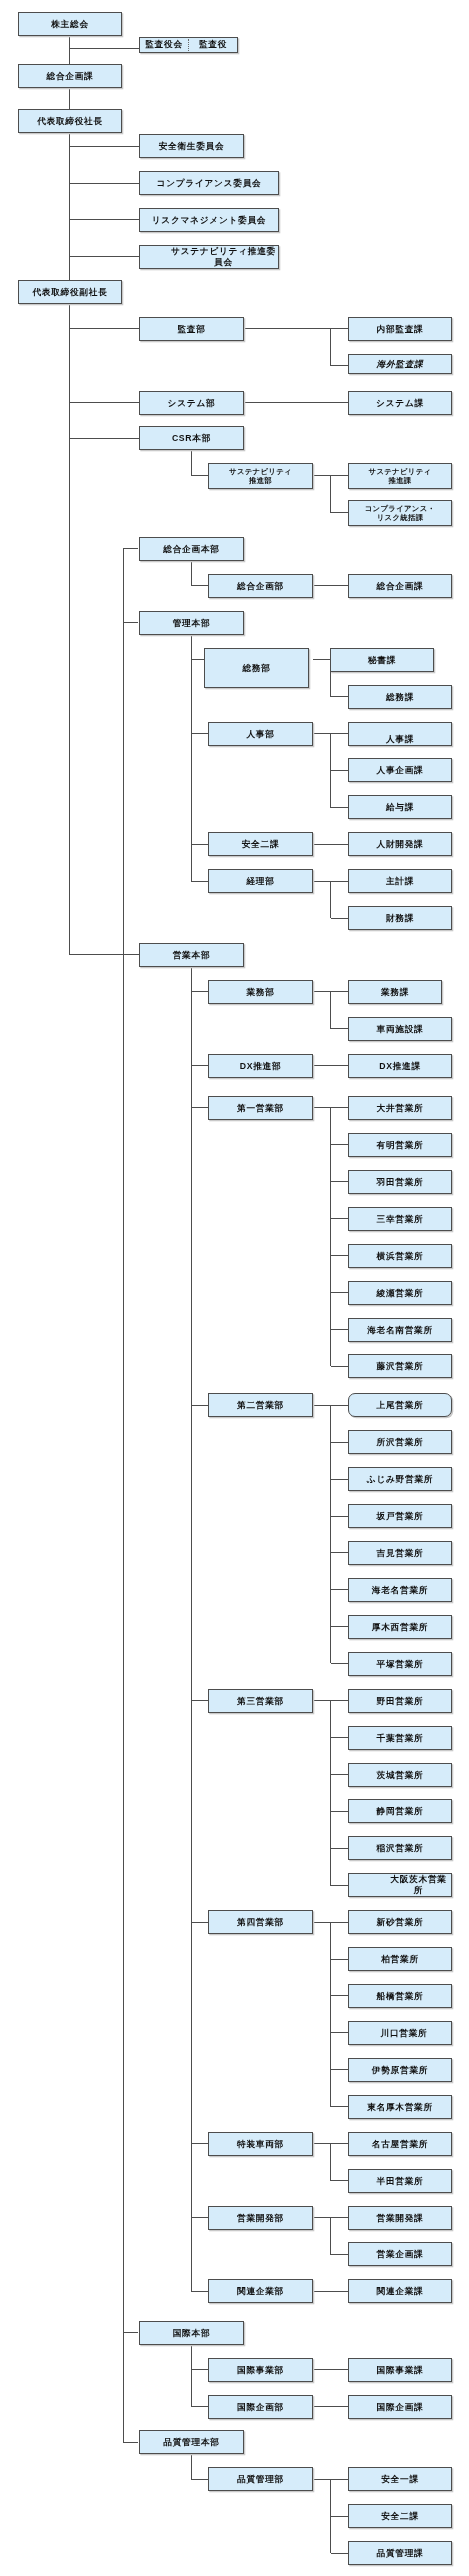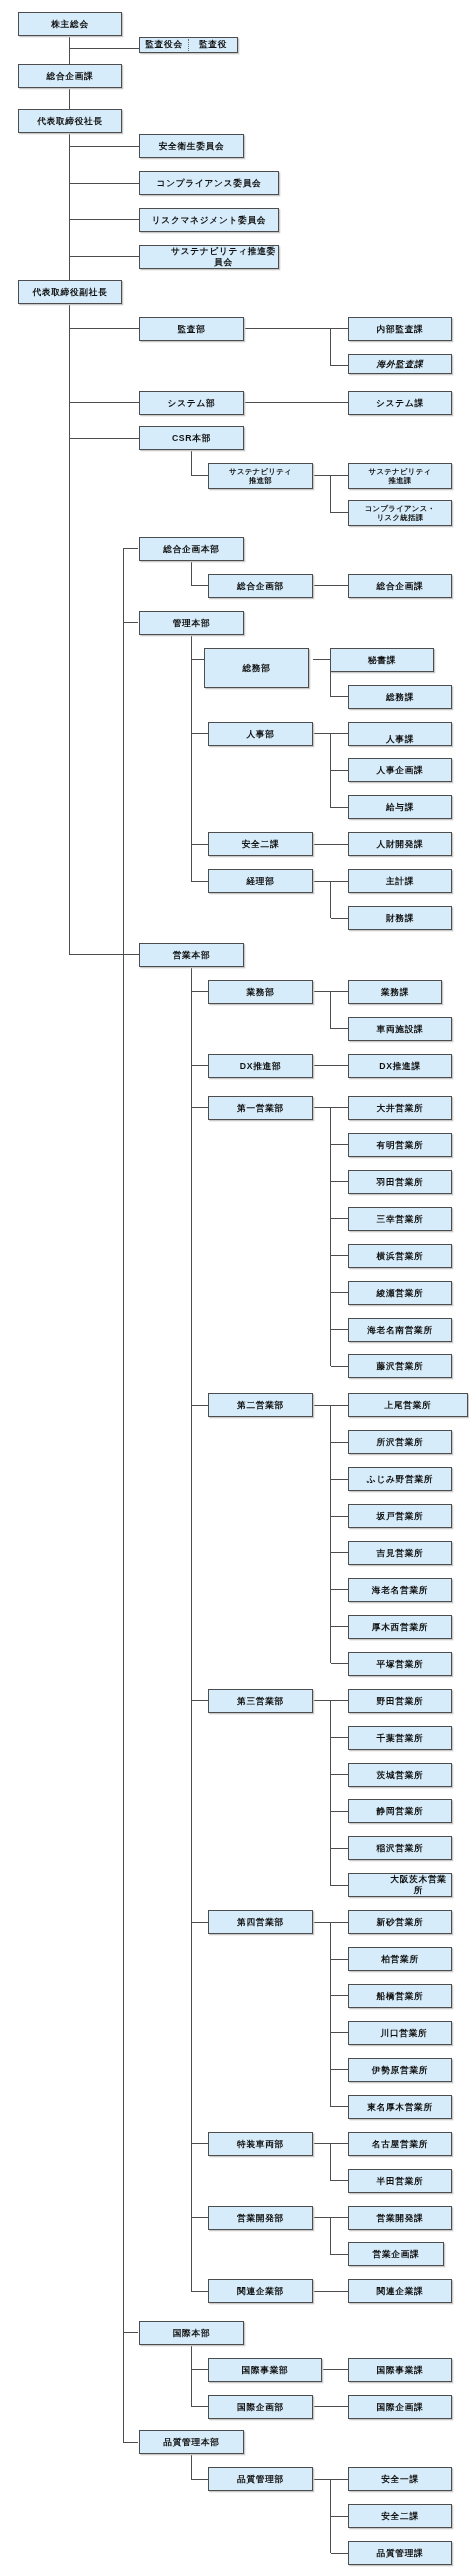--- a/index.html
+++ b/index.html
@@ -322,21 +322,21 @@
     </div>
     <div class="node" style="left: 348px; top: 1318px; width: 104px; height: 24px;">
       <span class="lbl">海老名南営業所</span>
     </div>
     <div class="node" style="left: 348px; top: 1354px; width: 104px; height: 24px;">
       <span class="lbl">藤沢営業所</span>
     </div>
     <div class="node" style="left: 208px; top: 1393px; width: 105px; height: 24px;">
       <span class="lbl">第二営業部</span>
     </div>
-    <div class="node" style="left: 348px; top: 1393px; width: 120px; height: 24px;">
+    <div class="node" style="left: 348px; top: 1393px; width: 104px; height: 24px; border-radius: 7px;">
       <span class="lbl">上尾営業所</span>
     </div>
     <div class="node" style="left: 348px; top: 1430px; width: 104px; height: 24px;">
       <span class="lbl">所沢営業所</span>
     </div>
     <div class="node" style="left: 348px; top: 1467px; width: 104px; height: 24px;">
       <span class="lbl">ふじみ野営業所</span>
     </div>
     <div class="node" style="left: 348px; top: 1504px; width: 104px; height: 24px;">
       <span class="lbl">坂戸営業所</span>
@@ -403,33 +403,33 @@
     </div>
     <div class="node" style="left: 348px; top: 2169px; width: 104px; height: 24px;">
       <span class="lbl">半田営業所</span>
     </div>
     <div class="node" style="left: 208px; top: 2206px; width: 105px; height: 24px;">
       <span class="lbl">営業開発部</span>
     </div>
     <div class="node" style="left: 348px; top: 2206px; width: 104px; height: 24px;">
       <span class="lbl">営業開発課</span>
     </div>
-    <div class="node" style="left: 348px; top: 2242px; width: 96px; height: 24px;">
+    <div class="node" style="left: 348px; top: 2242px; width: 104px; height: 24px;">
       <span class="lbl">営業企画課</span>
     </div>
     <div class="node" style="left: 208px; top: 2279px; width: 105px; height: 24px;">
       <span class="lbl">関連企業部</span>
     </div>
     <div class="node" style="left: 348px; top: 2279px; width: 104px; height: 24px;">
       <span class="lbl">関連企業課</span>
     </div>
     <div class="node" style="left: 139px; top: 2321px; width: 105px; height: 24px;">
       <span class="lbl">国際本部</span>
     </div>
-    <div class="node" style="left: 208px; top: 2358px; width: 114px; height: 24px;">
+    <div class="node" style="left: 208px; top: 2358px; width: 105px; height: 24px;">
       <span class="lbl">国際事業部</span>
     </div>
     <div class="node" style="left: 348px; top: 2358px; width: 104px; height: 24px;">
       <span class="lbl">国際事業課</span>
     </div>
     <div class="node" style="left: 208px; top: 2395px; width: 105px; height: 24px;">
       <span class="lbl">国際企画部</span>
     </div>
     <div class="node" style="left: 348px; top: 2395px; width: 104px; height: 24px;">
       <span class="lbl">国際企画課</span>

